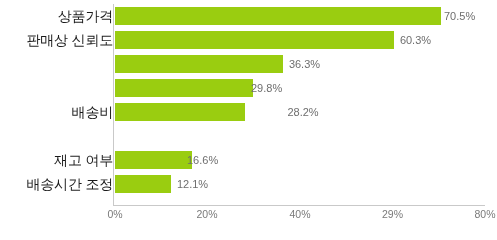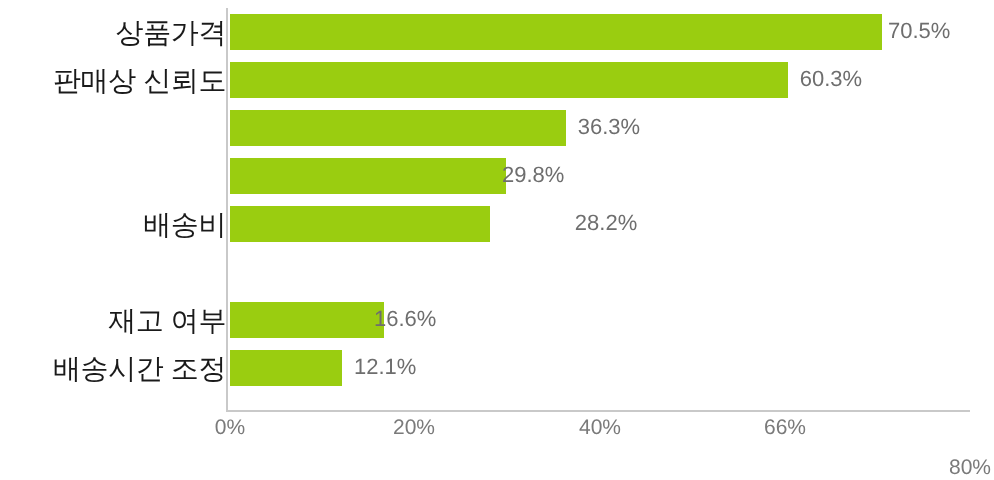--- a/index.html
+++ b/index.html
@@ -182,18 +182,18 @@
 
     </div>
 
     <div class="axis-stub" style="background: rgb(201, 201, 201);"></div>
     <div class="axis-line" style="background: rgb(201, 201, 201);"></div>
 
     <div class="x-ticks">
       <div class="x-tick" style="left: 115px;">0%</div>
       <div class="x-tick" style="left: 191px; margin-left: 16px;">20%</div>
       <div class="x-tick" style="left: 300px;">40%</div>
-      <div class="x-tick" style="left: 392.5px;">66%</div>
-      <div class="x-tick" style="left: 485px; margin-top: 20px;">80%</div>
+      <div class="x-tick" style="left: 392.5px;">29%</div>
+      <div class="x-tick" style="left: 485px;">80%</div>
     </div>
 
   </div>
 </div>
 
 </body></html>

